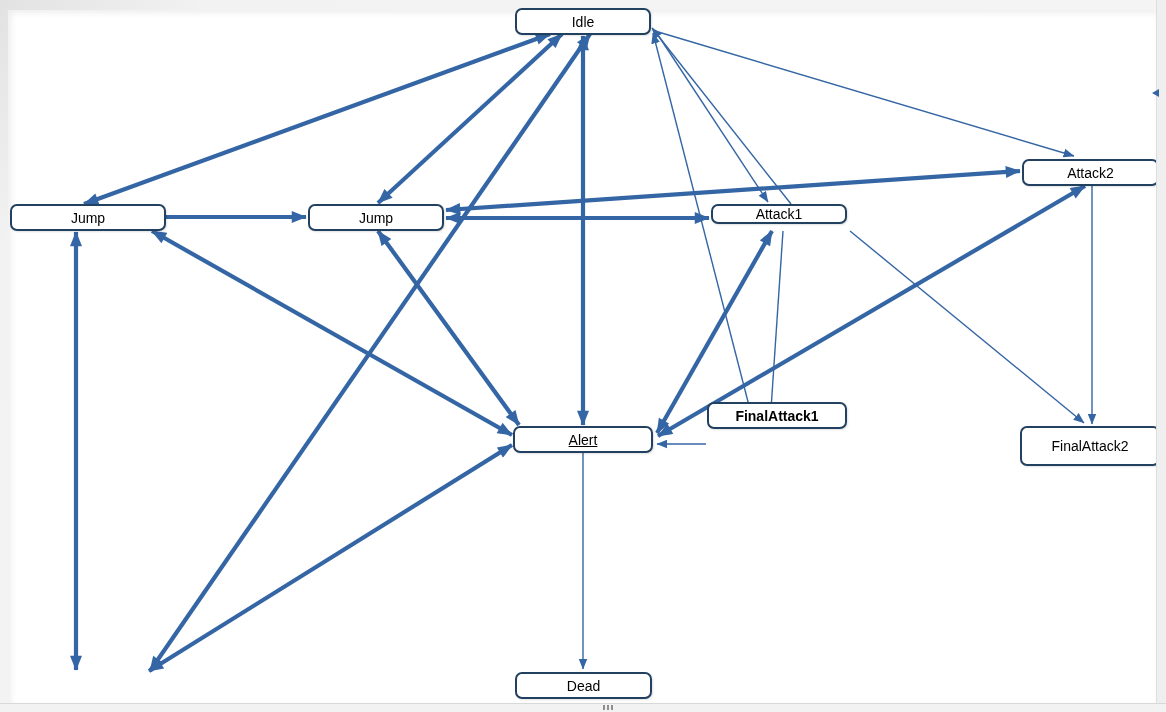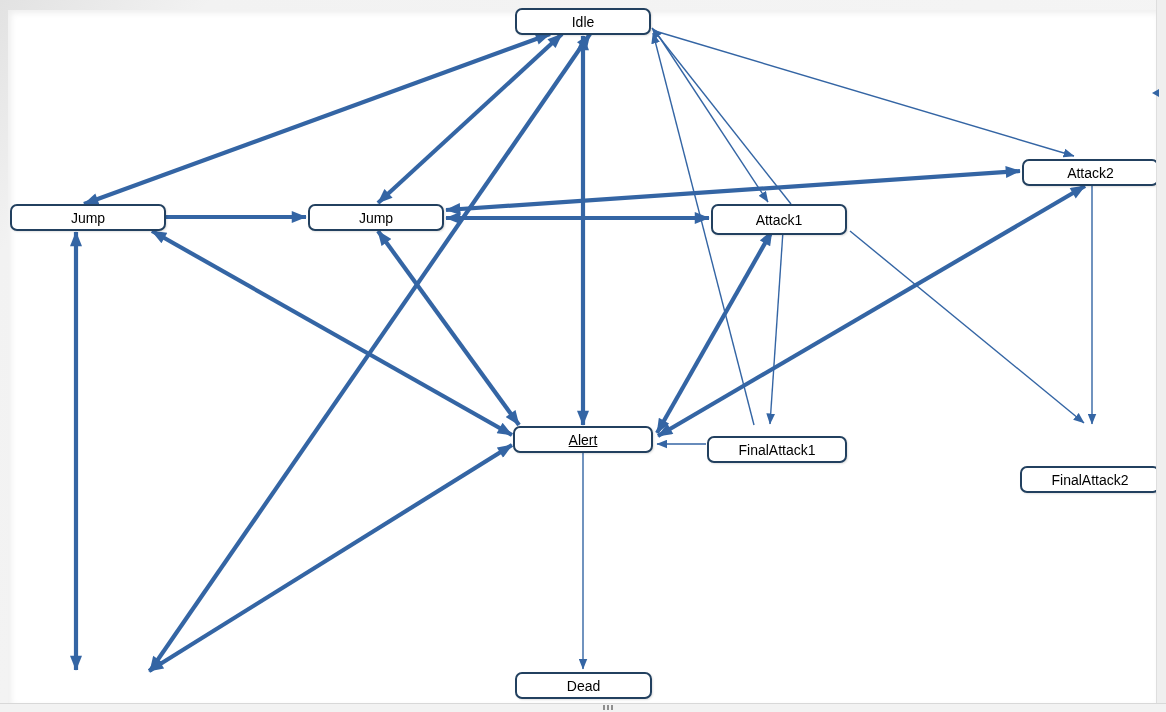--- a/index.html
+++ b/index.html
@@ -82,25 +82,25 @@
       <line x1="850" y1="231" x2="1084" y2="423" class="edge thin" marker-end="url(#ah-thin)"></line>
       <line x1="1092" y1="186" x2="1092" y2="424" class="edge thin" marker-end="url(#ah-thin)"></line>
       <line x1="706" y1="444" x2="657" y2="444" class="edge thin" marker-end="url(#ah-thin)"></line>
       <line x1="583" y1="453" x2="583" y2="669" class="edge thin" marker-end="url(#ah-thin)"></line>
     </svg>
 
   <div id="nodes">
       <div class="node" style="left: 515px; top: 8px; width: 136px; height: 27px;">Idle</div>
       <div class="node" style="left: 10px; top: 204px; width: 156px; height: 27px;">Jump</div>
       <div class="node" style="left: 308px; top: 204px; width: 136px; height: 27px;">Jump</div>
-      <div class="node" style="left: 711px; top: 204px; width: 136px; height: 31px;">Attack1</div>
+      <div class="node" style="left: 711px; top: 204px; width: 136px; height: 20px;">Attack1</div>
       <div class="node" style="left: 1022px; top: 159px; width: 137px; height: 27px; text-align: center;">Attack2</div>
       <div class="node" style="left: 513px; top: 426px; width: 140px; height: 27px; text-decoration: underline;">Alert</div>
-      <div class="node" style="left: 707px; top: 436px; width: 140px; height: 27px;">FinalAttack1</div>
-      <div class="node" style="left: 1020px; top: 426px; width: 140px; height: 27px; margin-top: 40px;">FinalAttack2</div>
+      <div class="node" style="left: 707px; top: 402px; width: 140px; height: 27px; font-weight: bold;">FinalAttack1</div>
+      <div class="node" style="left: 1020px; top: 426px; width: 140px; height: 40px;">FinalAttack2</div>
       <div class="node" style="left: 515px; top: 672px; width: 137px; height: 27px;">Dead</div>
     </div>
 
   <div id="vscroll"></div>
   <div id="collapse-arrow"></div>
   <div id="bottombar"></div>
   <div id="grip">
     <span></span>
       <span></span>
       <span></span>

